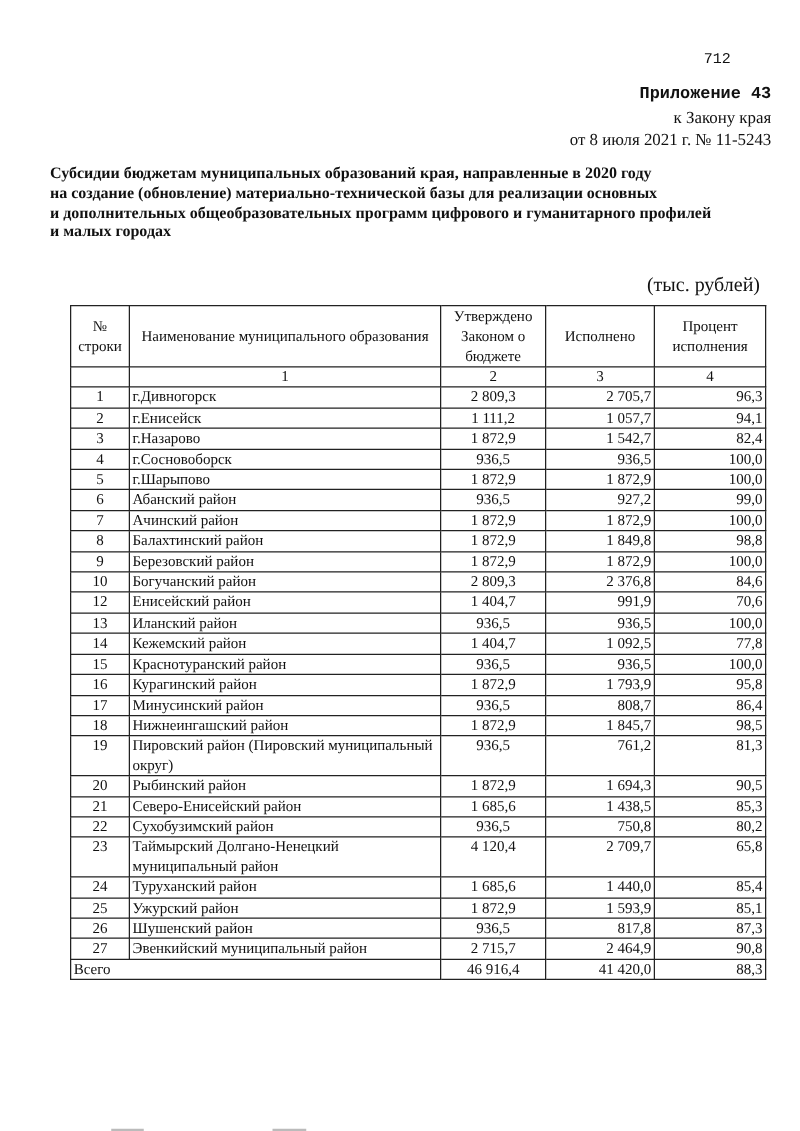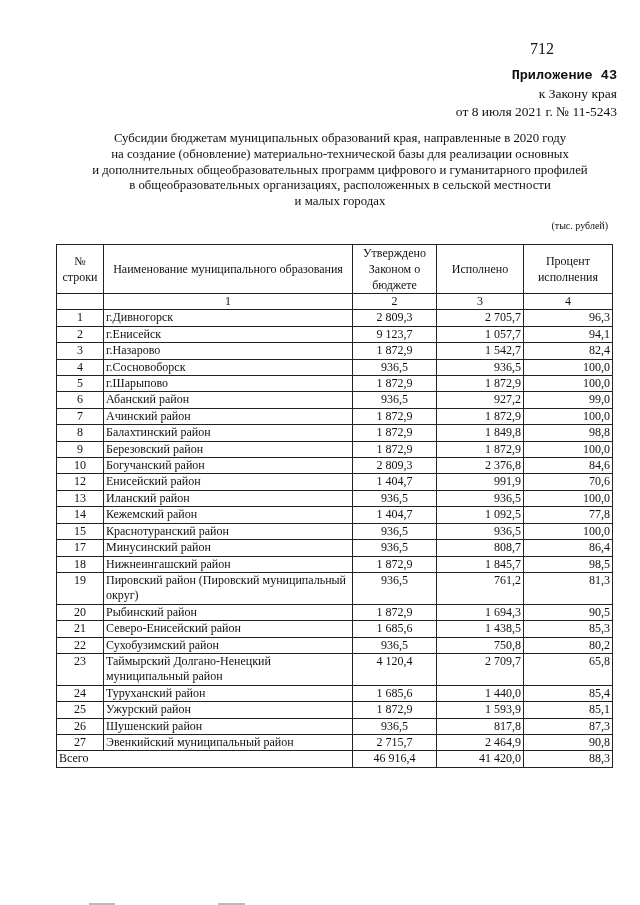--- a/index.html
+++ b/index.html
@@ -1,23 +1,23 @@
 <!DOCTYPE html>
 <html><head>
 <meta charset="utf-8">
 <style>
   html, body { margin: 0; padding: 0; background: #ffffff; }
   body { width: 640px; height: 905px; position: relative; overflow: hidden;
          font-family: "Liberation Serif", "DejaVu Serif", serif; color: #111; }
-  .page-num { position: absolute; top: 40px; left: 530px; font-size: 16px; }
+  .page-num { position: absolute; top: 40px; left: 563px; font-size: 12px; font-family: Liberation Mono, monospace; }
   .appendix { position: absolute; right: 23px; top: 67px; text-align: right; font-size: 13.5px; line-height: 18px; }
   .appendix .bold { font-weight: bold; font-family: Liberation Mono, monospace; }
-  .title { position: absolute; left: 40px; width: 600px; top: 131px; text-align: center;
-           font-weight: normal; font-size: 12.8px; line-height: 15.8px; }
-  .units { position: absolute; right: 32px; top: 220px; font-size: 10px; }
+  .title { position: absolute; left: 40px; width: 600px; top: 131px; text-align: left;
+           font-weight: bold; font-size: 12.8px; line-height: 15.8px; }
+  .units { position: absolute; right: 32px; top: 220px; font-size: 16px; }
   table { position: absolute; left: 56px; top: 244px; border-collapse: collapse; font-size: 12px; }
   td, th { border: 1px solid #222; padding: 0 2px; line-height: 15.4px; font-weight: normal; }
   th { text-align: center; vertical-align: middle; line-height: 16px; }
   .c0 { width: 42px; text-align: center; }
   .c1 { width: 244px; text-align: left; }
   .c2 { width: 79px; text-align: center; }
   .c3 { width: 82px; text-align: right; }
   .c4 { width: 84px; text-align: right; }
   tr.idx td { text-align: center; }
   tr.hdr th { height: 48px; }
@@ -32,21 +32,20 @@
 <div class="appendix">
   <div class="bold">Приложение 43</div>
   <div>к Закону края</div>
   <div>от 8 июля 2021 г. № 11-5243</div>
 </div>
 
 <div class="title">
   <div>Субсидии бюджетам муниципальных образований края, направленные в 2020 году</div>
   <div>на создание (обновление) материально-технической базы для реализации основных</div>
   <div>и дополнительных общеобразовательных программ цифрового и гуманитарного профилей</div>
-  <div>в общеобразовательных организациях, расположенных в сельской местности</div>
   <div>и малых городах</div>
 </div>
 
 <div class="units">(тыс. рублей)</div>
 
 <table>
   <thead>
     <tr class="hdr">
       <th class="c0">№ строки</th>
       <th class="c1" style="text-align:center">Наименование муниципального образования</th>
@@ -66,21 +65,21 @@
       <tr>
         <td class="c0" style="vertical-align: top;">1</td>
         <td class="c1">г.Дивногорск</td>
         <td class="c2 num">2 809,3</td>
         <td class="c3 num">2 705,7</td>
         <td class="c4 num">96,3</td>
       </tr>
       <tr>
         <td class="c0" style="vertical-align: top;">2</td>
         <td class="c1">г.Енисейск</td>
-        <td class="c2 num">9 123,7</td>
+        <td class="c2 num">1 111,2</td>
         <td class="c3 num">1 057,7</td>
         <td class="c4 num">94,1</td>
       </tr>
       <tr>
         <td class="c0" style="vertical-align: top;">3</td>
         <td class="c1">г.Назарово</td>
         <td class="c2 num">1 872,9</td>
         <td class="c3 num">1 542,7</td>
         <td class="c4 num">82,4</td>
       </tr>
@@ -153,20 +152,27 @@
         <td class="c2 num">1 404,7</td>
         <td class="c3 num">1 092,5</td>
         <td class="c4 num">77,8</td>
       </tr>
       <tr>
         <td class="c0" style="vertical-align: top;">15</td>
         <td class="c1">Краснотуранский район</td>
         <td class="c2 num">936,5</td>
         <td class="c3 num">936,5</td>
         <td class="c4 num">100,0</td>
+      </tr>
+      <tr>
+        <td class="c0" style="vertical-align: top;">16</td>
+        <td class="c1">Курагинский район</td>
+        <td class="c2 num">1 872,9</td>
+        <td class="c3 num">1 793,9</td>
+        <td class="c4 num">95,8</td>
       </tr>
       <tr>
         <td class="c0" style="vertical-align: top;">17</td>
         <td class="c1">Минусинский район</td>
         <td class="c2 num">936,5</td>
         <td class="c3 num">808,7</td>
         <td class="c4 num">86,4</td>
       </tr>
       <tr>
         <td class="c0" style="vertical-align: top;">18</td>

